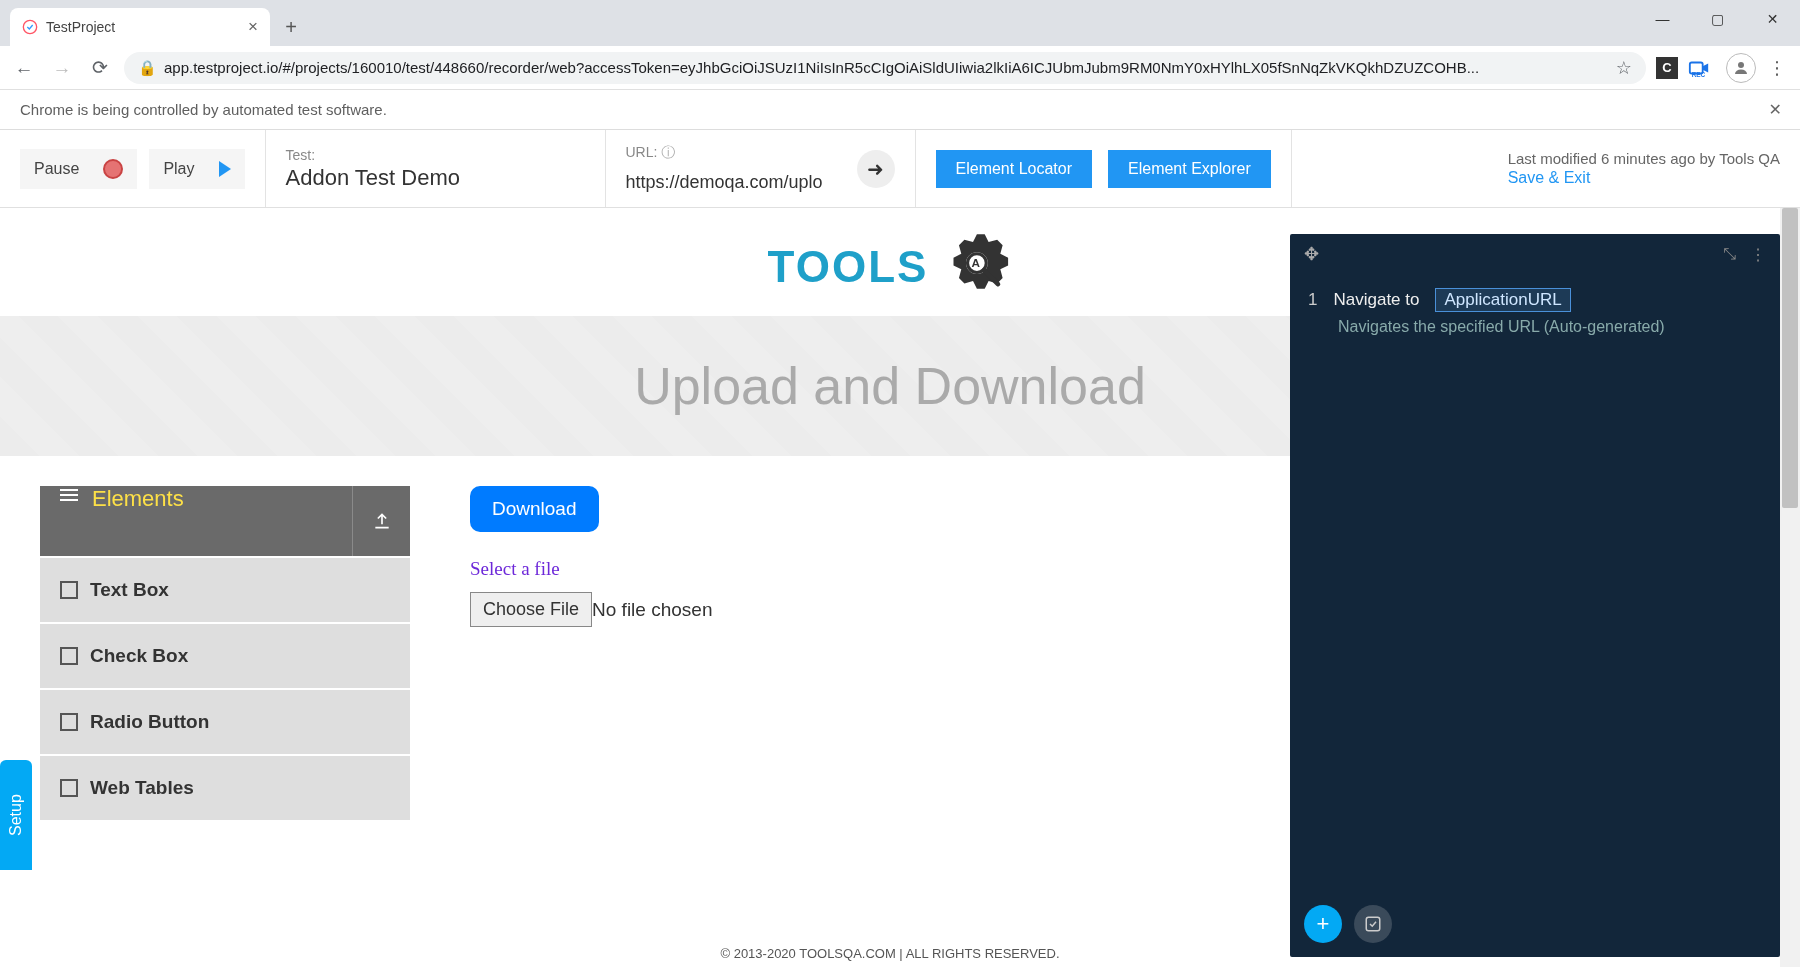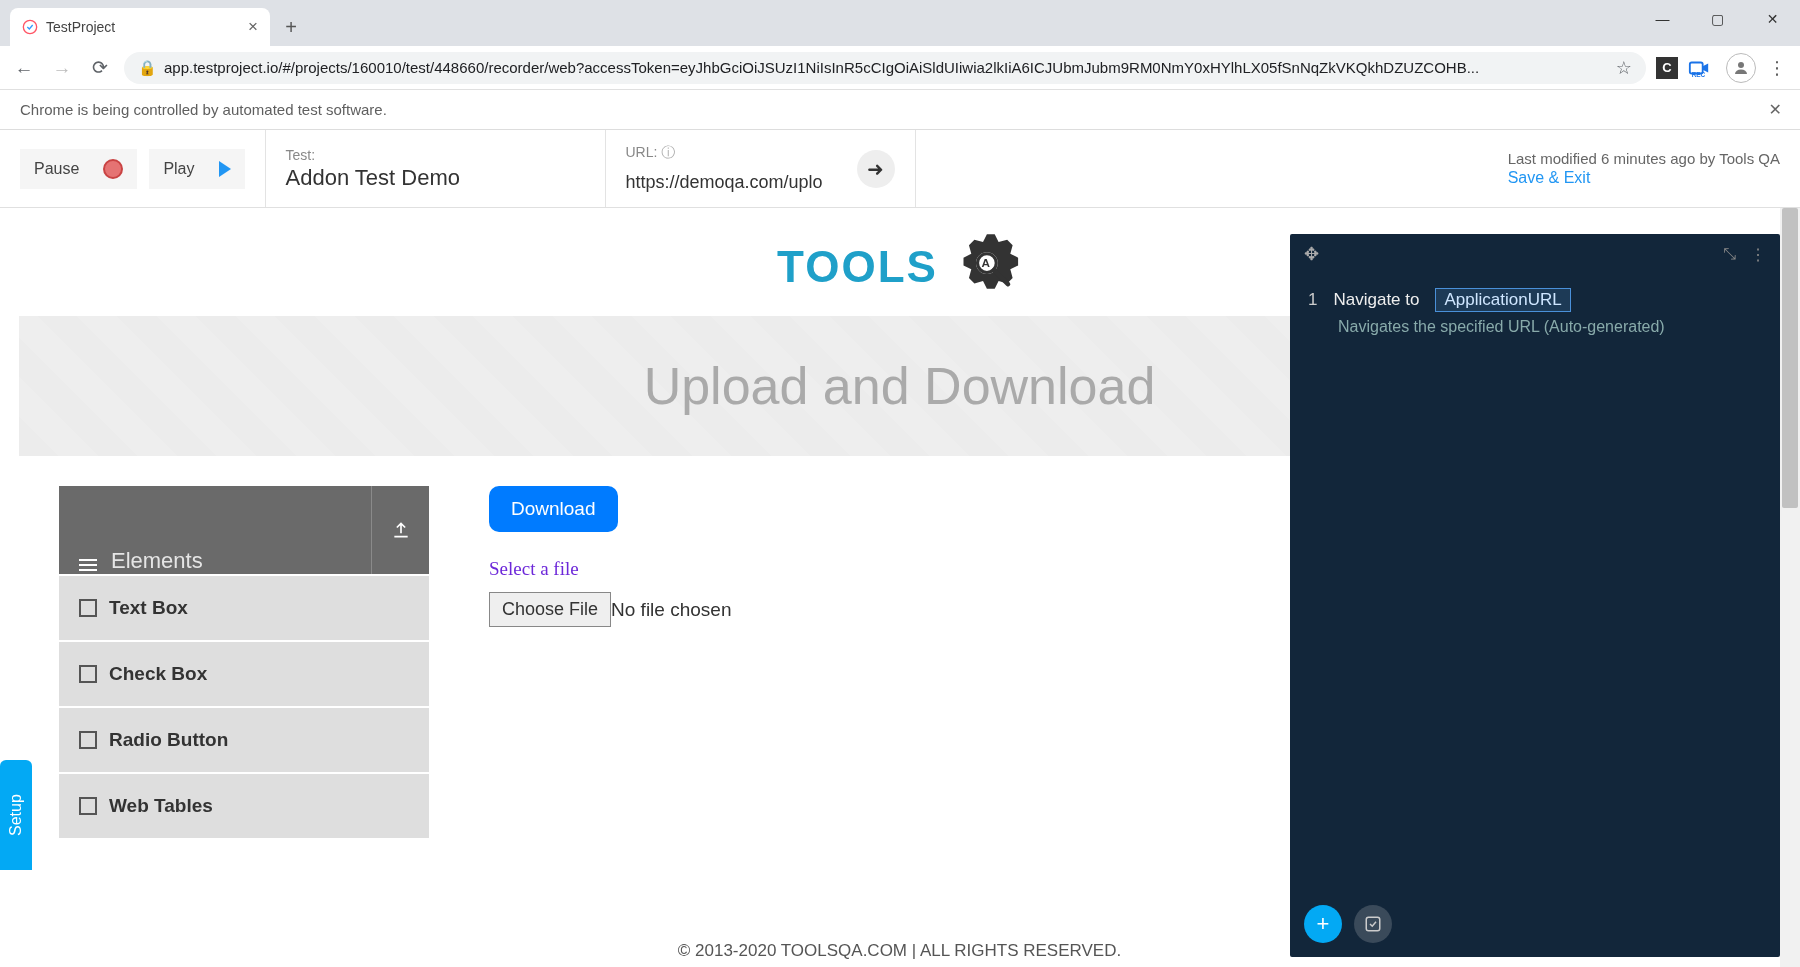--- a/index.html
+++ b/index.html
@@ -43,51 +43,51 @@
 .url-col { display:flex; flex-direction:column; gap:10px; flex:1; overflow:hidden; }
 .url-text { font-size:18px; color:#333; white-space:nowrap; overflow:hidden; text-overflow:ellipsis; }
 .go-btn { width:38px; height:38px; border-radius:50%; background:#eee; display:flex; align-items:center; justify-content:center; font-size:20px; color:#333; }
 .tp-section.btns { gap:16px; flex:0 0 auto; }
 .blue-btn { background:#2196f3; color:#fff; font-size:16px; padding:10px 20px; cursor:pointer; }
 .tp-section.meta { flex-direction:column; align-items:flex-start; justify-content:center; gap:2px; border-right:none; margin-left:auto; }
 .meta-text { font-size:15px; color:#666; }
 .save-link { color:#2196f3; font-size:16px; cursor:pointer; }
 
 
-.content { position:absolute; left:0; top:208px; right:20px; bottom:0; overflow:hidden;margin-left:19px; }
+.content { position:absolute; left:0; top:208px; right:20px; bottom:0; overflow:hidden; }
 .scrollbar-v { position:absolute; right:0; top:208px; bottom:0; width:20px; background:#f1f1f1; }
 .scrollbar-thumb { position:absolute; right:2px; top:0; width:16px; height:300px; background:#c1c1c1; border-radius:2px; }
 
 .logo-area { width:100%; text-align:center; padding:20px 0 10px; }
 .logo { display:inline-flex; align-items:center; gap:6px; }
 .logo-text { font-size:44px; font-weight:800; color:#1fa0c9; letter-spacing:2px; }
 .gear-svg { width:78px; height:78px; }
 
 .banner { width:100%; height:140px; background:#f2f2f2; display:flex; align-items:center; justify-content:center; position:relative; overflow:hidden; }
 .banner::before { content:""; position:absolute; inset:0;
  background:repeating-linear-gradient(45deg,#eee 0 28px,#f4f4f4 28px 56px),
             repeating-linear-gradient(-45deg,#eee 0 28px,#f4f4f4 28px 56px);
  mix-blend-mode:multiply; opacity:.35; }
 .banner-title { position:relative; font-size:52px; color:#aaa; font-weight:400; }
 
 .main-area { display:flex; padding:30px 40px; gap:60px; }
 .sidebar { width:370px; }
-.side-header { height:88px; background:#6a6a6a; color:#e5e5e5; display:flex; align-items:flex-end; padding:0 20px; font-size:22px; gap:14px; position:relative; }
+.side-header { height:70px; background:#6a6a6a; color:#fde047; display:flex; align-items:flex-start; padding:0 20px; font-size:22px; gap:14px; position:relative; }
 .side-header .upload-i { position:absolute; right:0; top:0; width:58px; height:100%; border-left:1px solid #8a8a8a; display:flex; align-items:center; justify-content:center; font-size:20px; }
 .side-item { height:66px; background:#dedede; border-top:2px solid #fff; display:flex; align-items:center; padding:0 20px; gap:12px; font-size:19px; font-weight:600; color:#333; }
 .item-ico { width:18px; height:18px; border:2px solid #555; display:inline-block; }
 
 .page-main { flex:1; }
 .dl-btn { background:#007bff; color:#fff; padding:12px 22px; font-size:19px; border-radius:10px; display:inline-block; cursor:pointer; }
 .select-label { margin-top:26px; font-size:19px; color:#6d28d9;font-family:Liberation Serif, serif; }
 .file-row { margin-top:12px; display:flex; align-items:center; }
 .choose-btn { border:1px solid #888; background:#efefef; padding:6px 12px; font-size:18px; color:#333; cursor:pointer; }
 .file-status { font-size:19px; color:#333; }
 
-.footer-text { position:absolute; bottom:6px; left:0; right:0; text-align:center; font-size:17px; color:#555; }
+.footer-text { position:absolute; bottom:6px; left:0; right:0; text-align:center; font-size:13px; color:#555; }
 
 
 .setup-tab { position:absolute; left:0; top:760px; width:32px; height:110px; background:#03a9f4; color:#fff; display:flex; align-items:center; justify-content:center; writing-mode:vertical-rl; transform:rotate(180deg); font-size:16px; border-radius:0 0 6px 6px; }
 
 
 .recorder { position:absolute; right:20px; top:234px; width:490px; bottom:10px; background:#12263a; color:#ccc; border-radius:2px; }
 .rec-header { height:40px; display:flex; align-items:center; padding:0 14px; }
 .drag-icon { font-size:18px; color:#aaa; }
 .rec-head-right { margin-left:auto; display:flex; gap:14px; color:#888; }
 .step-row { padding:14px 18px; font-size:17px; }
@@ -171,20 +171,24 @@
   <div class="tp-section test">
     <span class="tp-label">Test:</span>
     <span class="tp-value">Addon Test Demo</span>
   </div>
   <div class="tp-section url">
     <div class="url-col">
       <span class="tp-label"><span>URL:</span> <span style="color:#aaa;">ⓘ</span></span>
       <span class="url-text">https://demoqa.com/uplo</span>
     </div>
     <div class="go-btn">➜</div>
+  </div>
+  <div class="tp-section btns">
+    <div class="blue-btn">Element Locator</div>
+    <div class="blue-btn">Element Explorer</div>
   </div>
   <div class="tp-section meta">
     <span class="meta-text">Last modified 6 minutes ago by Tools QA</span>
     <span class="save-link">Save &amp; Exit</span>
   </div>
 </div>
 
 <div class="content">
   <div class="logo-area">
     <div class="logo">

